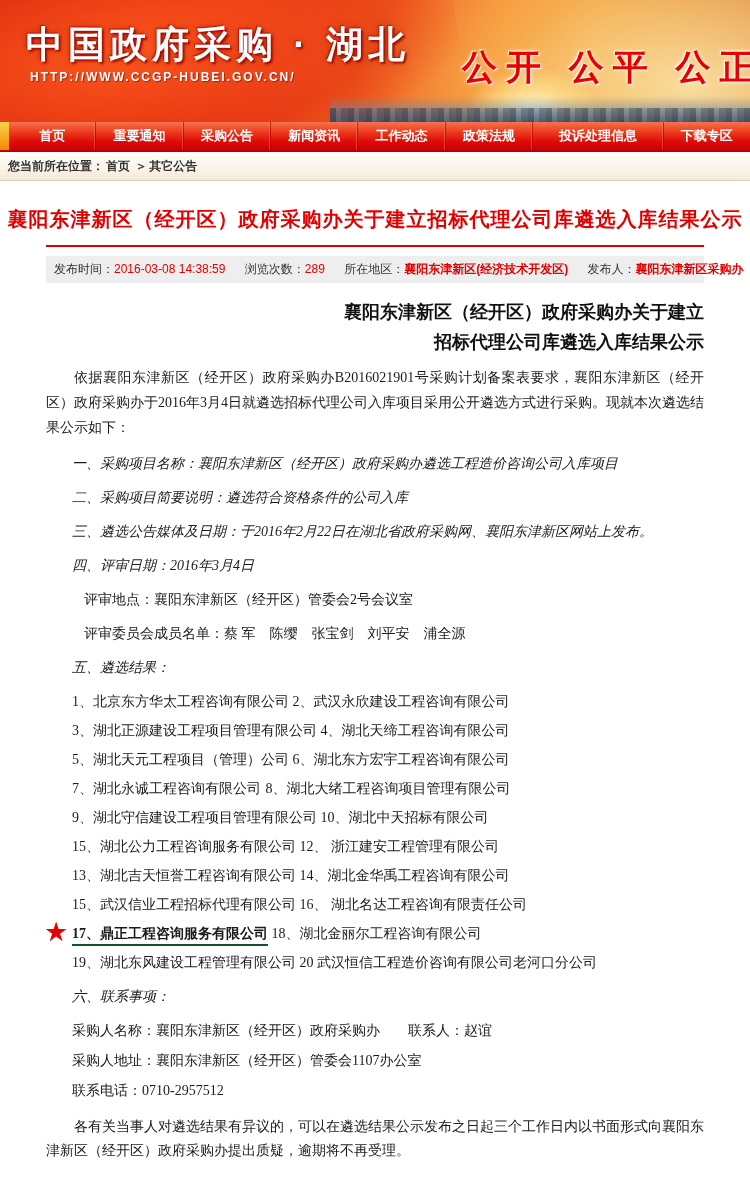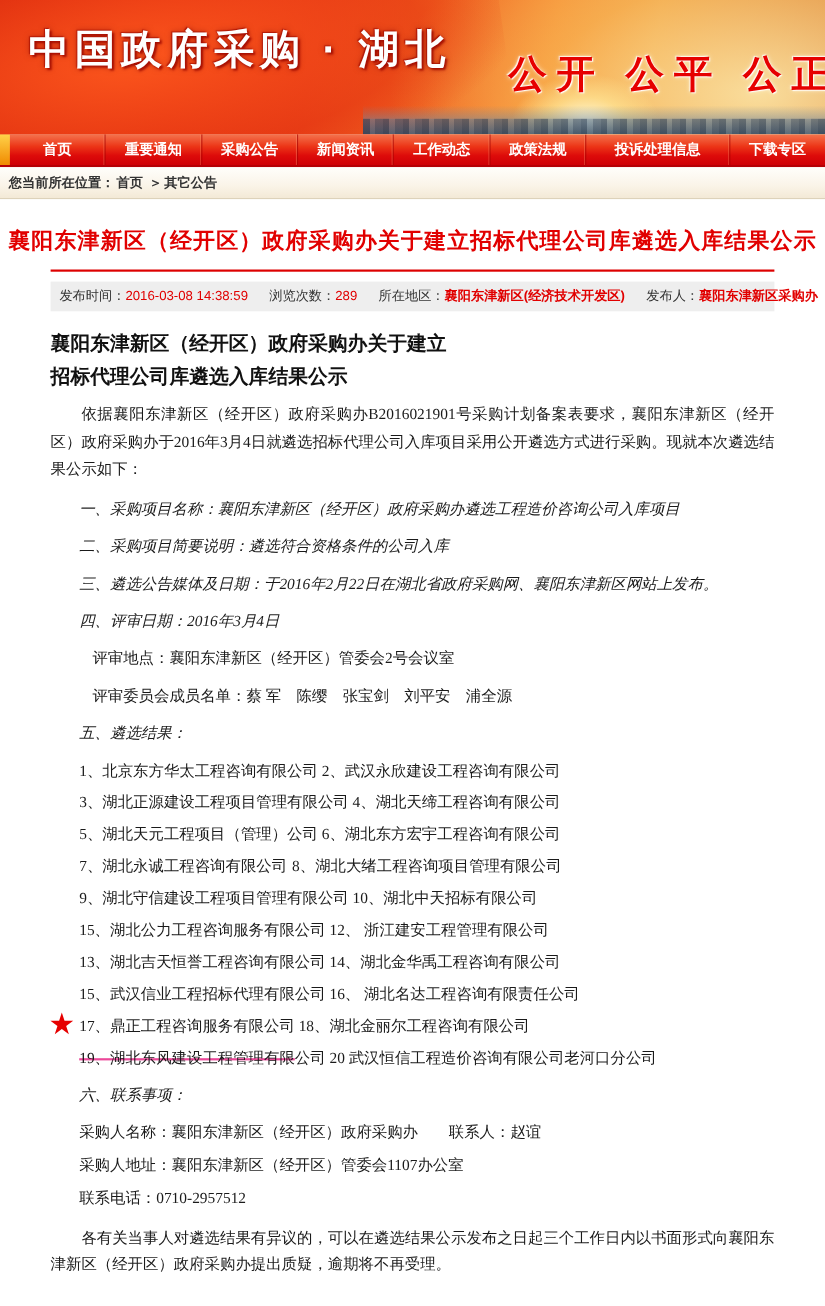--- a/index.html
+++ b/index.html
@@ -92,44 +92,45 @@
   .m-label { color:#333; }
   .m-value { color:#e10000; }
   .m-value.strong { font-weight:bold; }
 
   
   .article {
     padding:0 46px 12px;
     font-family:"Liberation Serif","DejaVu Serif",serif;
     font-size:14px; color:#1a1a1a;
   }
-  .doc-title { margin-top:14px; text-align:left; font-size:18px; font-weight:bold; line-height:30px; color:#111; }
+  .doc-title { margin-top:14px; text-align:right; font-size:18px; font-weight:bold; line-height:30px; color:#111; }
   .intro, .closing { margin-top:8px; line-height:25px; text-indent:2em; text-align:justify; }
   .list-item { margin:14px 0; margin-left:26px; line-height:20px;font-style:italic; }
   .sub-item  { margin:14px 0; margin-left:38px; line-height:20px; }
   .result-row { position:relative; margin:9px 0; margin-left:26px; line-height:20px; }
   .col-left  { display:inline-block; min-width:190px; vertical-align:top; }
   .col-right { display:inline-block; vertical-align:top; }
-  .u-red { border-bottom:2px solid #ec4899; padding-bottom:21px; }
+  .u-red { border-bottom:2px solid #14532d; padding-bottom:3px;font-weight:bold; }
   .star {
     position:absolute; left:-28px; top:-6px;
     color:#e60000; font-size:27px; line-height:27px;
     font-family:"DejaVu Sans",sans-serif;
   }
   .contact-line { margin:10px 0; margin-left:26px; line-height:20px; }
   .closing { margin-top:14px; line-height:24px; }
 </style>
 </head>
 <body>
 
 <div class="header">
   <div class="header-flame"></div>
   <div class="skyline"></div>
   <div class="skyline-blocks"></div>
   <div class="site-title">中国政府采购 · 湖北</div>
+  <div class="site-url">HTTP://WWW.CCGP-HUBEI.GOV.CN/</div>
   <div class="slogan">公开 公平 公正</div>
 </div>
 
 <div class="nav">
   <div class="nav-ornament"></div>
   <div class="nav-item">首页</div>
   <div class="nav-item">重要通知</div>
   <div class="nav-item">采购公告</div>
   <div class="nav-item">新闻资讯</div>
   <div class="nav-item">工作动态</div>

